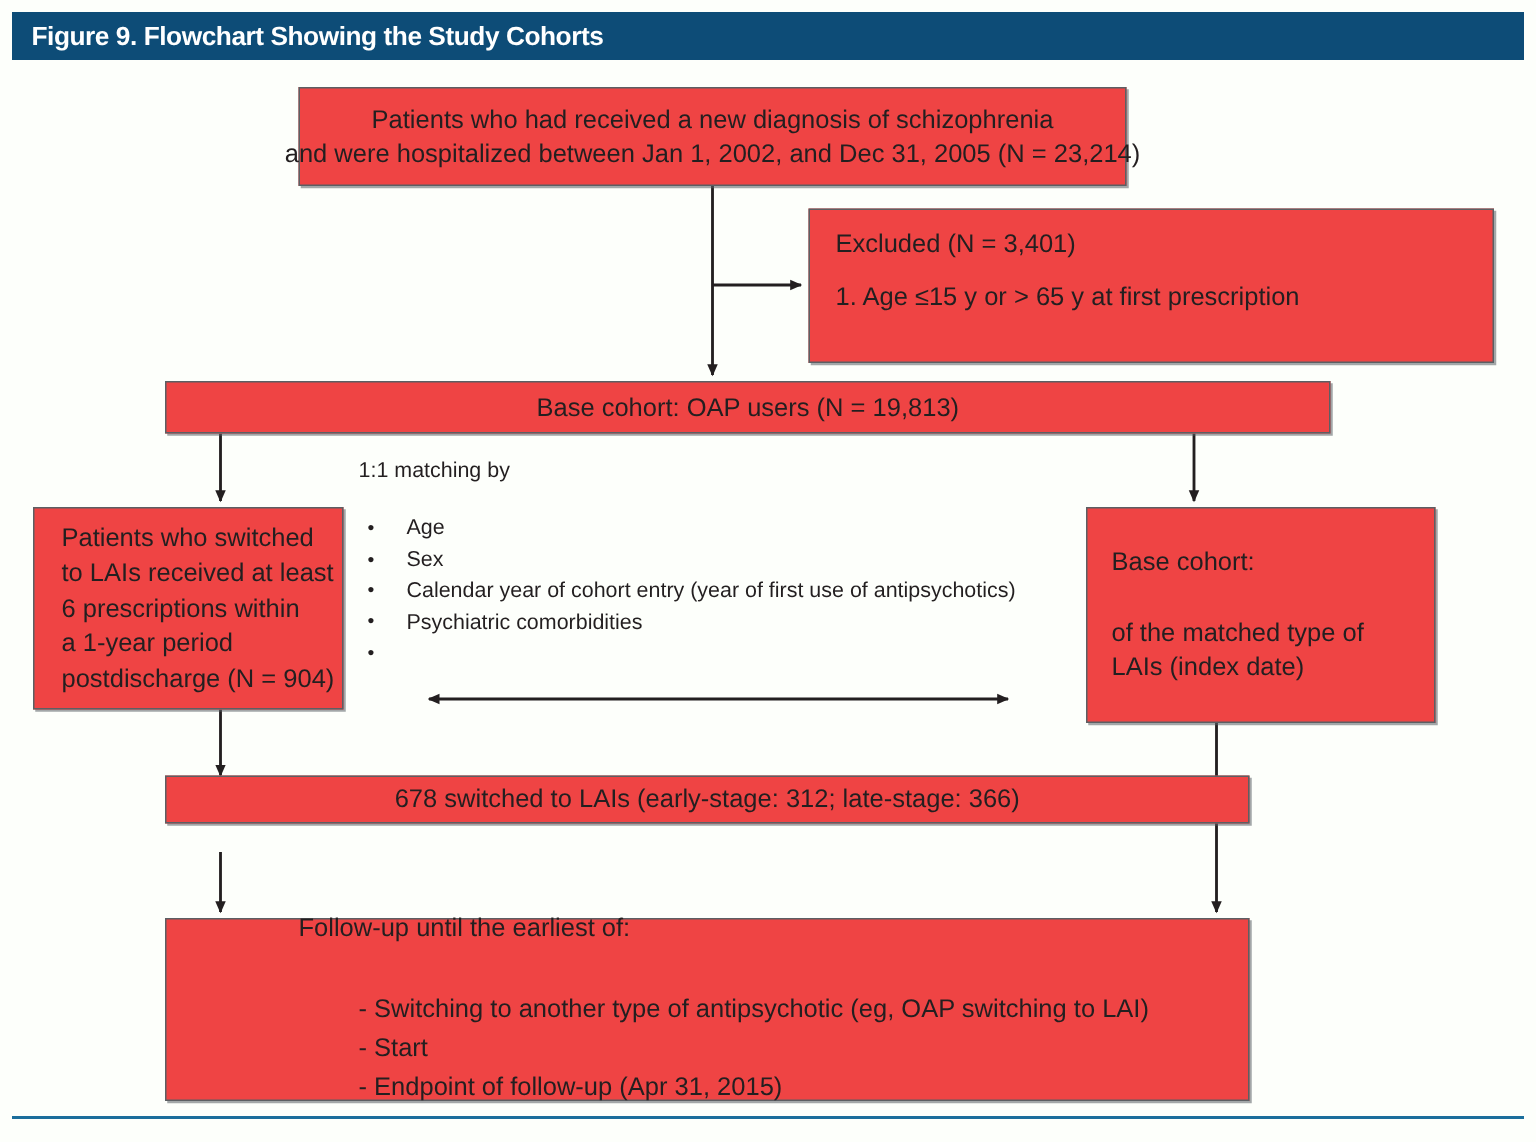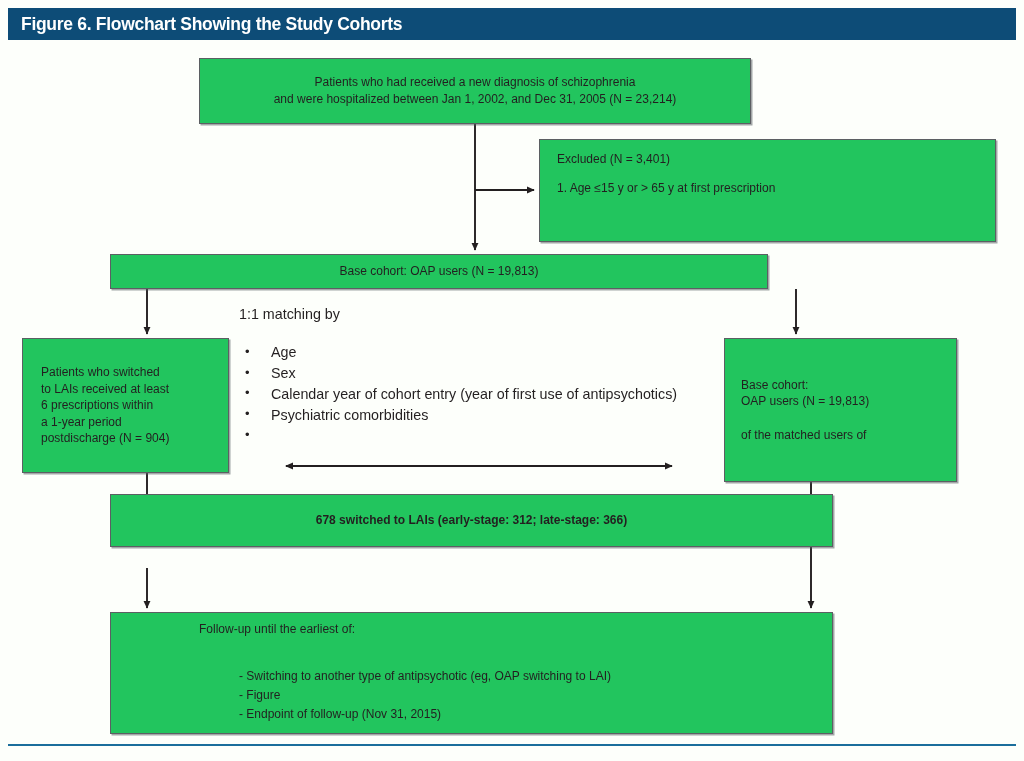--- a/index.html
+++ b/index.html
@@ -51,24 +51,24 @@
     top: 0;
     width: 1024px;
     height: 761px;
     pointer-events: none;
   }
 
   
   .flow-box {
     position: absolute;
     box-sizing: border-box;
-    background: #22c55e;
+    background: #ef4444;
     border: 1.6px solid #5c5f63;
     box-shadow: 1.5px 1.5px 0 rgba(90,95,100,0.55);
-    font-size: 12px;
+    font-size: 17px;
     line-height: 1.38;
     color: #231f20;
   }
   .flow-box .line { white-space: nowrap; }
 
   .box-center {
     display: flex;
     flex-direction: column;
     align-items: center;
     justify-content: center;
@@ -77,24 +77,24 @@
   .box-left {
     display: flex;
     flex-direction: column;
     justify-content: center;
     text-align: left;
   }
 
   
   #box-source   { left: 199px;  top: 58px;  width: 552px; height: 66px; }
   #box-excluded { left: 539px;  top: 139px; width: 457px; height: 103px; padding: 11px 0 0 17px; }
-  #box-base     { left: 110px;  top: 254px; width: 658px; height: 35px; }
+  #box-base     { left: 110px;  top: 254px; width: 777px; height: 35px; }
   #box-lai      { left: 22px;   top: 338px; width: 207px; height: 135px; padding: 0 0 0 18px; }
   #box-oap      { left: 724px;  top: 338px; width: 233px; height: 144px; padding: 0 0 0 16px; }
-  #box-switched { left: 110px;  top: 494px; width: 723px; height: 53px; font-weight: bold; }
+  #box-switched { left: 110px;  top: 517px; width: 723px; height: 32px; }
   #box-followup { left: 110px;  top: 612px; width: 723px; height: 122px; padding: 0 0 0 88px; }
 
   #box-excluded { display: block; }
   #box-excluded .excl-head { margin-bottom: 12px; }
   #box-excluded .excl-item { margin-bottom: 1px; }
 
   
   #matching-block {
     position: absolute;
     left: 239px;
@@ -138,21 +138,21 @@
     top: 744px;
     width: 1008px;
     height: 2.2px;
     background: #1b6e9c;
   }
 </style>
 </head>
 <body>
 
 <div id="figure-header">
-  <span class="title">Figure 6. Flowchart Showing the Study Cohorts</span>
+  <span class="title">Figure 9. Flowchart Showing the Study Cohorts</span>
 </div>
 
 <div id="flow-canvas">
 
   <svg id="flow-svg" viewBox="0 0 1024 761" xmlns="http://www.w3.org/2000/svg">
     <defs>
       <marker id="arrowhead" markerWidth="9" markerHeight="9" refX="7.2" refY="4" orient="auto" markerUnits="userSpaceOnUse">
         <path d="M0,0.5 L8,4 L0,7.5 z" fill="#231f20"></path>
       </marker>
       <marker id="arrowhead-start" markerWidth="9" markerHeight="9" refX="1.0" refY="4" orient="auto" markerUnits="userSpaceOnUse">
@@ -219,33 +219,33 @@
   <div class="flow-box box-left" id="box-lai">
     <div class="line">Patients who switched</div>
     <div class="line">to LAIs received at least</div>
     <div class="line">6 prescriptions within</div>
     <div class="line">a 1-year period</div>
     <div class="line">postdischarge (N = 904)</div>
   </div>
 
   <div class="flow-box box-left" id="box-oap">
     <div class="line">Base cohort:</div>
-    <div class="line">OAP users (N = 19,813)</div>
     <div class="line">&nbsp;</div>
-    <div class="line">of the matched users of</div>
+    <div class="line">of the matched type of</div>
+    <div class="line">LAIs (index date)</div>
   </div>
 
   <div class="flow-box box-center" id="box-switched">
     <div class="line">678 switched to LAIs (early-stage: 312; late-stage: 366)</div>
   </div>
 
   <div class="flow-box box-left" id="box-followup">
     <div class="fu-head">Follow-up until the earliest of:</div>
     <div class="fu-list">
       <div class="fu-item">- Switching to another type of antipsychotic (eg, OAP switching to LAI)</div>
-      <div class="fu-item">- Figure</div>
-      <div class="fu-item">- Endpoint of follow-up (Nov 31, 2015)</div>
+      <div class="fu-item">- Start</div>
+      <div class="fu-item">- Endpoint of follow-up (Apr 31, 2015)</div>
     </div>
   </div>
 
 </div>
 
 <div id="bottom-rule"></div>
 
 </body></html>

